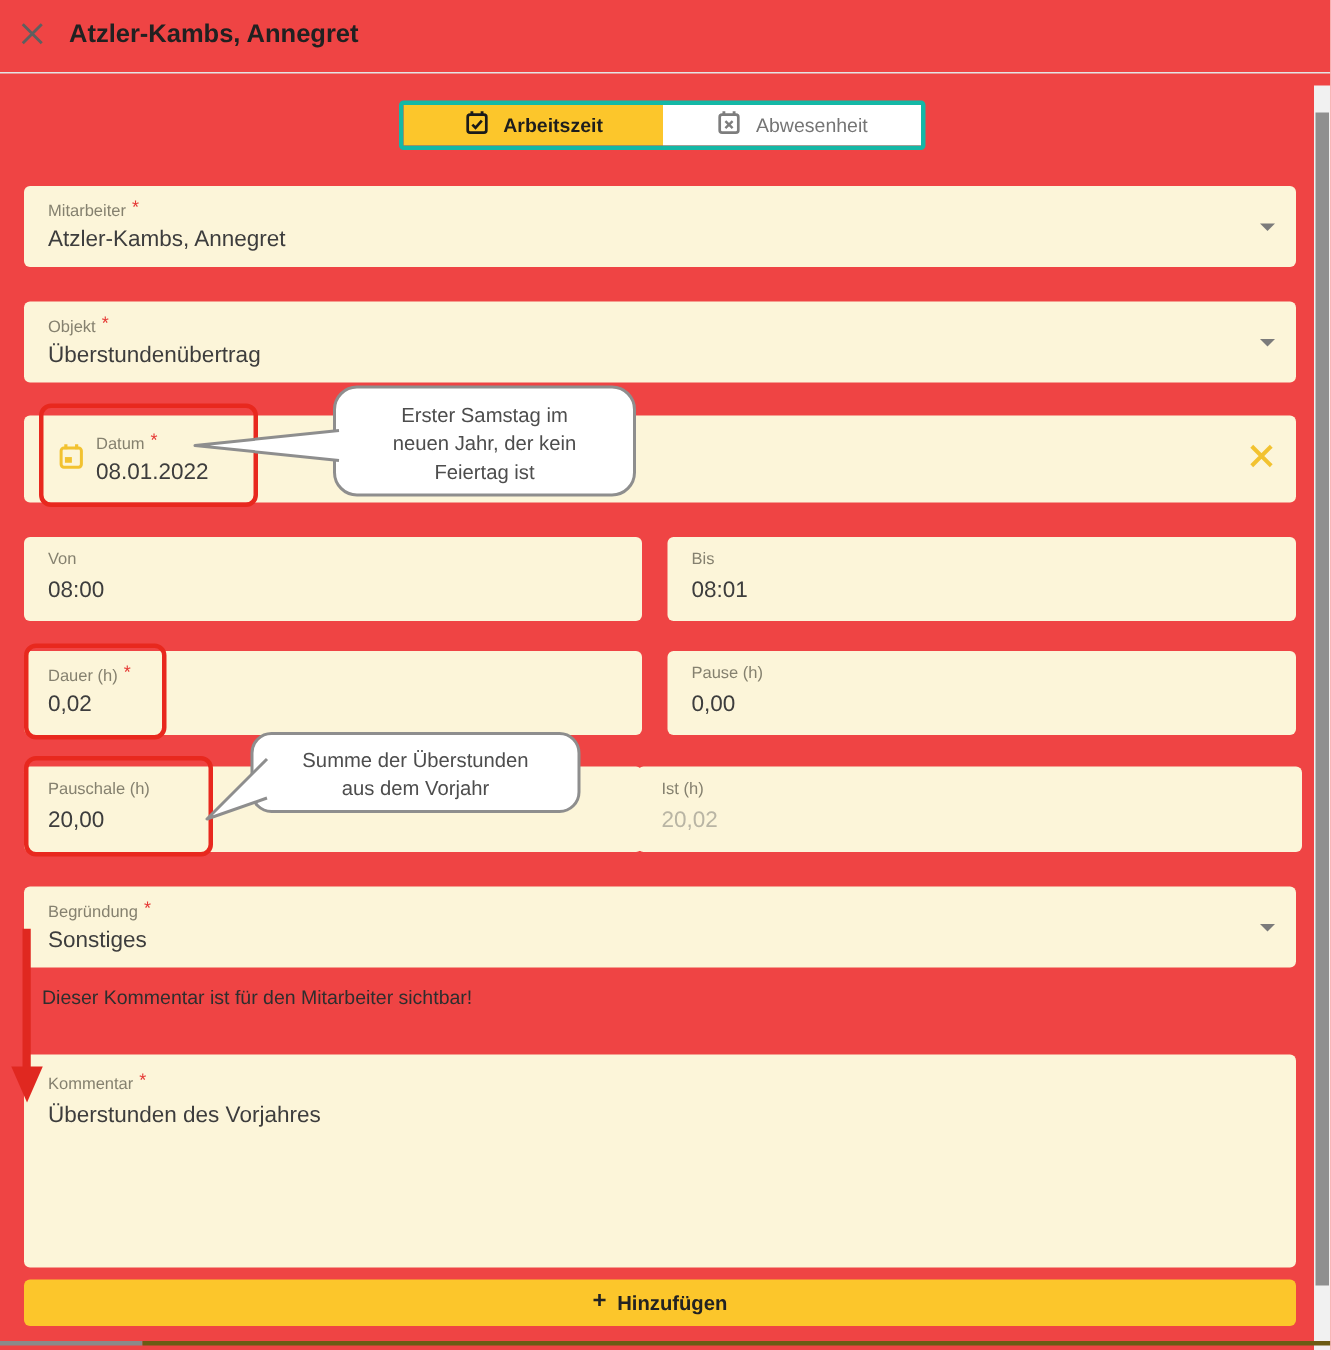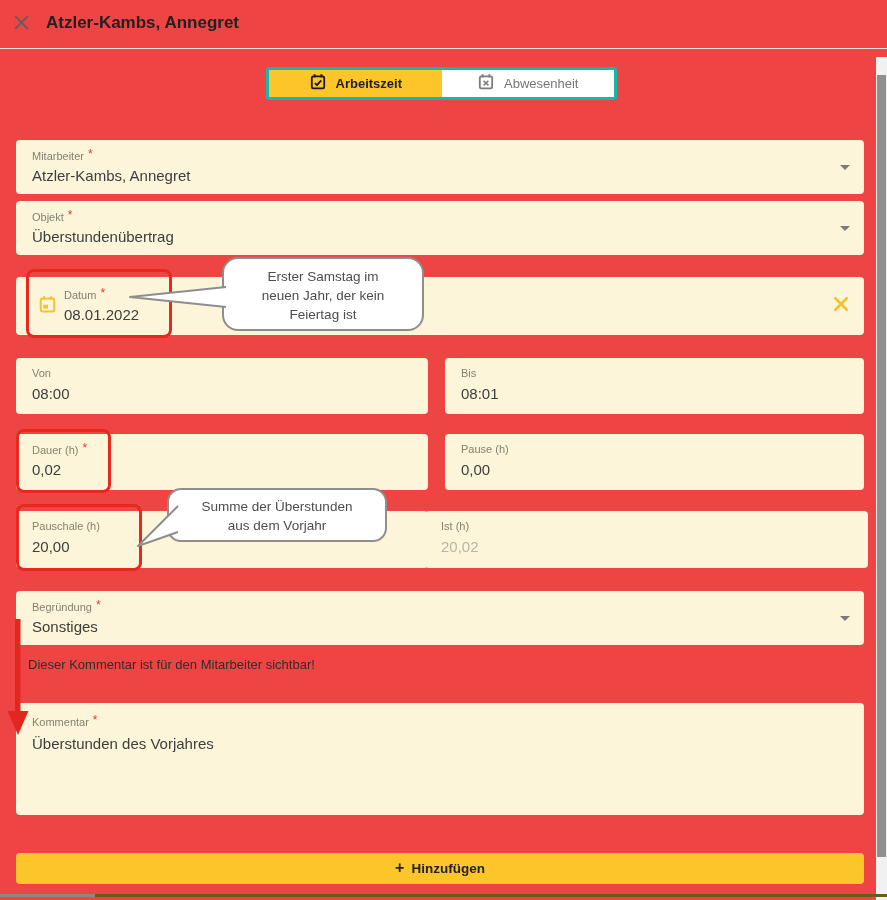--- a/index.html
+++ b/index.html
@@ -78,21 +78,21 @@
         <svg width="18" height="18" viewBox="0 0 18 18" fill="none">
           <rect x="2.8" y="3.4" width="12.4" height="12" rx="1.6" stroke="#7d7d7d" stroke-width="1.8"></rect>
           <path d="M5.6 1.2 V4.4 M12.4 1.2 V4.4" stroke="#7d7d7d" stroke-width="1.9"></path>
           <path d="M6.6 7.7 L11.4 12.4 M11.4 7.7 L6.6 12.4" stroke="#7d7d7d" stroke-width="1.6"></path>
         </svg>
       </span>
       <span>Abwesenheit</span>
     </div>
   </div>
 
-  <div class="field" style="left:16px;top:140px;width:848px;height:54px;padding-left:28px;">
+  <div class="field" style="left:16px;top:124px;width:848px;height:54px;padding-left:28px;">
     <div class="flabel"><span>Mitarbeiter</span><span class="req">*</span></div>
     <div class="fvalue">Atzler-Kambs, Annegret</div>
     <span class="caret"></span>
   </div>
 
   <div class="field" style="left:16px;top:201px;width:848px;height:54px;">
     <div class="flabel"><span>Objekt</span><span class="req">*</span></div>
     <div class="fvalue">Überstundenübertrag</div>
     <span class="caret"></span>
   </div>
@@ -142,21 +142,21 @@
   </div>
 
   <div class="field" style="left:16px;top:591px;width:848px;height:54px;">
     <div class="flabel"><span>Begründung</span><span class="req">*</span></div>
     <div class="fvalue">Sonstiges</div>
     <span class="caret"></span>
   </div>
 
   <div class="helper">Dieser Kommentar ist für den Mitarbeiter sichtbar!</div>
 
-  <div class="field" style="left:16px;top:703px;width:848px;height:112px;">
+  <div class="field" style="left:16px;top:703px;width:848px;height:142px;">
     <div class="flabel" style="top:12px;"><span>Kommentar</span><span class="req">*</span></div>
     <div class="fvalue" style="top:32px;">Überstunden des Vorjahres</div>
   </div>
 
   <button class="add-btn">
     <span class="plus">+</span>
     <span>Hinzufügen</span>
   </button>
 
   <div class="red-box" style="left:26px;top:269px;width:146px;height:69px;"></div>

